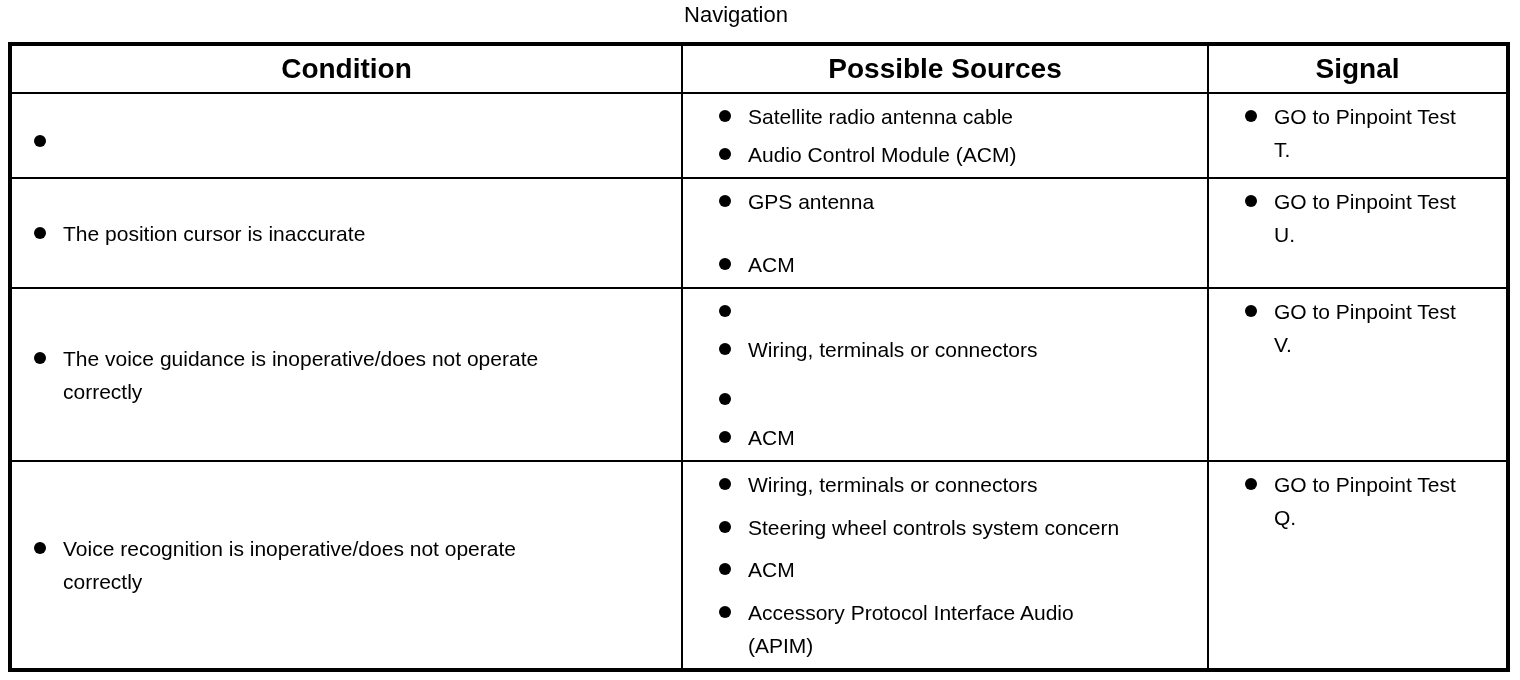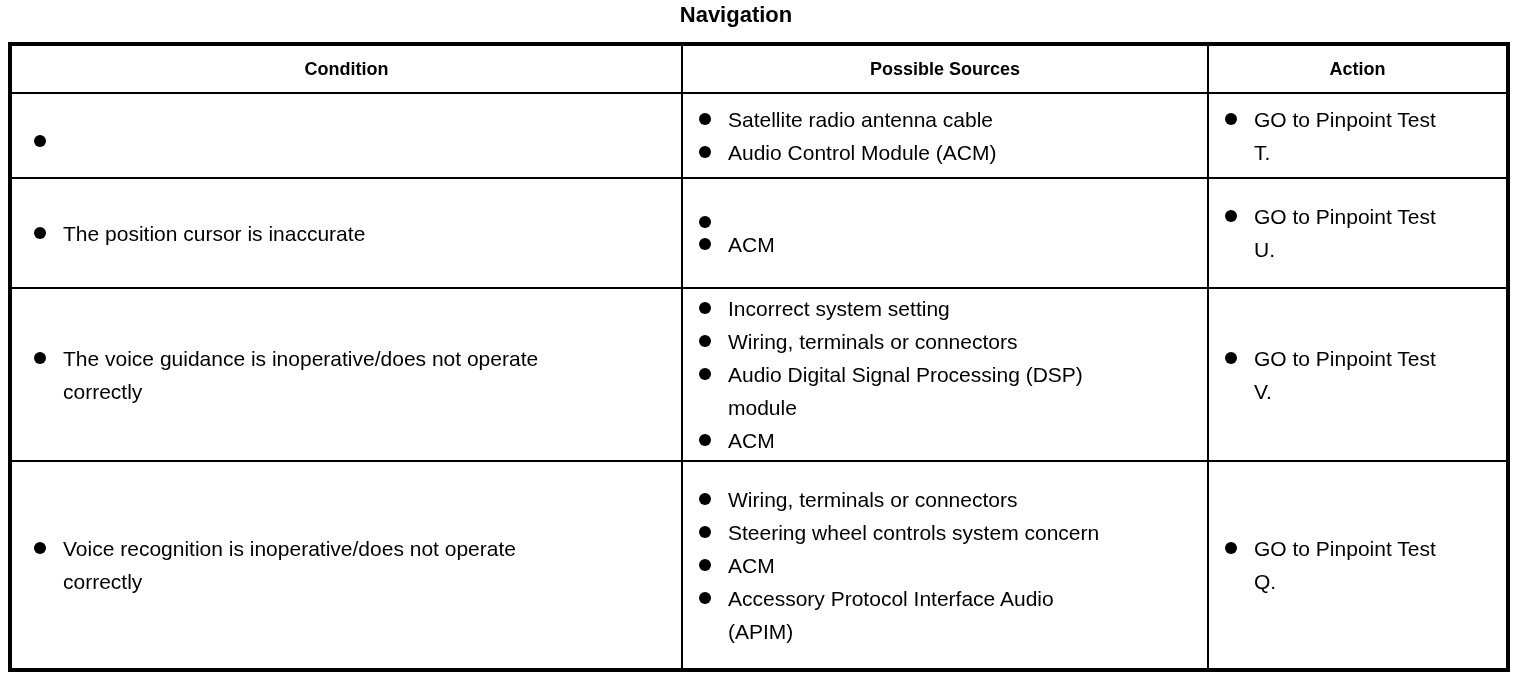--- a/index.html
+++ b/index.html
@@ -5,42 +5,42 @@
   * { margin: 0; padding: 0; box-sizing: border-box; }
   html, body {
     width: 1520px; height: 680px;
     background: #ffffff; color: #000000;
     font-family: "Liberation Sans", "DejaVu Sans", sans-serif;
     overflow: hidden; position: relative;
   }
   .page-title {
     position: absolute; left: 0; top: 2px; width: 1472px;
     text-align: center;
-    font-size: 22px; line-height: 26px; font-weight: 700;
+    font-size: 22px; line-height: 26px; font-weight: 400;
   }
   .diag-table {
     position: absolute; left: 8px; top: 42px;
     width: 1502px;
     border: 4px solid #000;
     display: grid;
     grid-template-columns: 669px 526px 299px;
     grid-template-rows: 46px 85px 110px 173px 208px;
     background: #fff;
   }
   .t-row { display: contents; }
   .cell {
     display: flex; flex-direction: column; justify-content: center;
     padding: 6px 10px 6px 22px;
     overflow: hidden;
   }
-  .cell.col2, .cell.col3 { border-left: 2px solid #000; padding-left: 16px; }
+  .cell.col2, .cell.col3 { border-left: 2px solid #000; padding-left: 36px; justify-content: space-between; }
   .cell.body { border-top: 2px solid #000; }
   .cell.head {
     align-items: center; justify-content: center;
-    font-weight: 700; font-size: 18px; padding: 0;
+    font-weight: 700; font-size: 28px; padding: 0;
   }
   .li { display: flex; align-items: flex-start; }
   .bullet {
     flex: 0 0 auto;
     width: 12px; height: 12px; border-radius: 50%;
     background: #000; margin-top: 10px; margin-right: 17px;
   }
   .li-text {
     font-size: 21px; line-height: 33px;
     white-space: pre-line;
@@ -49,21 +49,21 @@
 </head>
 <body>
 
 <div class="page-title">Navigation</div>
 
 <div class="diag-table">
 
   <div class="t-row">
     <div class="cell head col1">Condition</div>
     <div class="cell head col2">Possible Sources</div>
-    <div class="cell head col3">Action</div>
+    <div class="cell head col3">Signal</div>
   </div>
 
   <div class="t-row">
     <div class="cell body col1">
       <div class="li">
         <span class="bullet"></span>
       </div>
     </div>
     <div class="cell body col2">
       <div class="li">
@@ -87,20 +87,21 @@
   <div class="t-row">
     <div class="cell body col1">
       <div class="li">
         <span class="bullet"></span>
         <span class="li-text">The position cursor is inaccurate</span>
       </div>
     </div>
     <div class="cell body col2">
       <div class="li">
         <span class="bullet"></span>
+        <span class="li-text">GPS antenna</span>
       </div>
       <div class="li">
         <span class="bullet"></span>
         <span class="li-text">ACM</span>
       </div>
     </div>
     <div class="cell body col3">
       <div class="li">
         <span class="bullet"></span>
         <span class="li-text">GO to Pinpoint Test
@@ -113,30 +114,27 @@
     <div class="cell body col1">
       <div class="li">
         <span class="bullet"></span>
         <span class="li-text">The voice guidance is inoperative/does not operate
 correctly</span>
       </div>
     </div>
     <div class="cell body col2">
       <div class="li">
         <span class="bullet"></span>
-        <span class="li-text">Incorrect system setting</span>
       </div>
       <div class="li">
         <span class="bullet"></span>
         <span class="li-text">Wiring, terminals or connectors</span>
       </div>
       <div class="li">
         <span class="bullet"></span>
-        <span class="li-text">Audio Digital Signal Processing (DSP)
-module</span>
       </div>
       <div class="li">
         <span class="bullet"></span>
         <span class="li-text">ACM</span>
       </div>
     </div>
     <div class="cell body col3">
       <div class="li">
         <span class="bullet"></span>
         <span class="li-text">GO to Pinpoint Test

